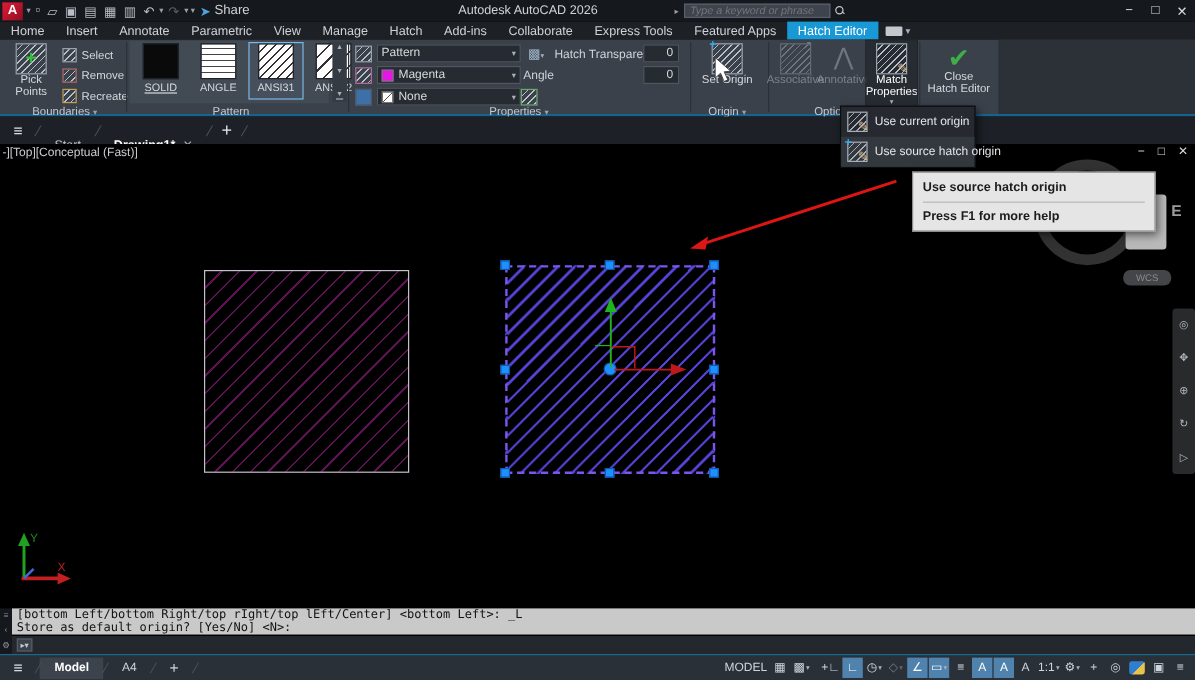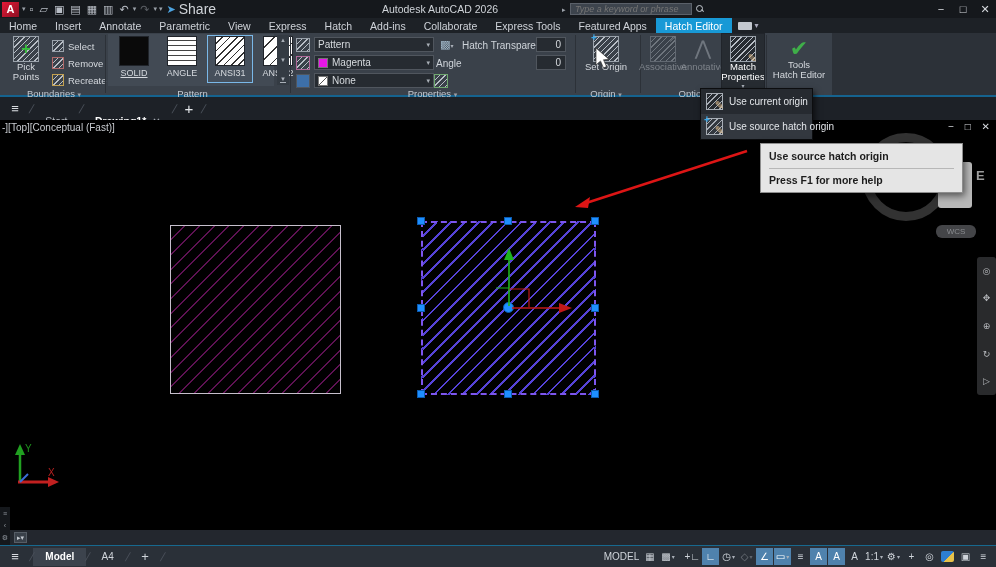--- a/index.html
+++ b/index.html
@@ -138,21 +138,21 @@
       <span class="qat-ic">▣</span>
       <span class="qat-ic">▤</span>
       <span class="qat-ic">▦</span>
       <span class="qat-ic">▥</span>
       <span class="qat-ic">↶</span>
       <span class="ddv">▾</span>
       <span class="qat-ic grayed">↷</span>
       <span class="ddv">▾</span>
       <span class="ddv">▾</span>
       <span class="qat-ic" style="color:#4da3e0;">➤</span>
-      <span style="font-size:14px;color:#cfd3d8;">Share</span>
+      <span style="font-size:11px;color:#cfd3d8;">Share</span>
     </div>
     <div class="app-title">Autodesk AutoCAD 2026</div>
     <span class="ddv" style="position:absolute;left:561px;top:6px;">▸</span>
     <div class="search-box">
       <input placeholder="Type a keyword or phrase" style="">
     </div>
     <div class="tb-abs" style="left:694px;">
       <span class="mag"></span>
     </div>
     <div class="tb-abs" style="right:0;">
@@ -161,21 +161,21 @@
       <span class="win-btn">✕</span>
     </div>
   </div>
 
   <div class="tabrow">
     <div class="rtab">Home</div>
     <div class="rtab">Insert</div>
     <div class="rtab">Annotate</div>
     <div class="rtab">Parametric</div>
     <div class="rtab">View</div>
-    <div class="rtab">Express</div>
+    <div class="rtab">Manage</div>
     <div class="rtab">Hatch</div>
     <div class="rtab">Add-ins</div>
     <div class="rtab">Collaborate</div>
     <div class="rtab">Express Tools</div>
     <div class="rtab">Featured Apps</div>
     <div class="rtab active">Hatch Editor</div>
     <div class="rib-toggle">
         <span class="bar"></span>
         <span>▾</span>
       </div>
@@ -289,21 +289,21 @@
           <span class="pencil">✎</span>
         </span>
       <span>Match Properties</span>
       <span style="font-size:6px;color:#aab0b8;">▾</span>
     </div>
     <div class="plabel" style="left:648px;width:100px;"><span>Options</span> <span class="car">▾</span></div>
     <div class="vsep" style="left:766px;"></div>
 
     <div class="bigbtn" style="left:770px;top:5px;width:58px;">
       <span class="check">✔</span>
-      <span>Tools</span>
+      <span>Close</span>
       <span>Hatch Editor</span>
     </div>
   </div>
 
   <div class="filetabs">
     <div class="ft-burger">≡</div>
     <div class="slash">/</div>
     <div class="ftab">
         <span>Start</span>
       </div>
@@ -397,20 +397,21 @@
     <div class="tt-title">Use source hatch origin</div>
     <hr class="tt-hr">
     <div class="tt-footer">Press F1 for more help</div>
   </div>
 
   <div class="cmd-left">
     <span>≡</span>
     <span>‹</span>
     <span>⚙</span>
   </div>
+  <div class="cmd-hist"><div>[bottom Left/bottom Right/top rIght/top lEft/Center] &lt;bottom Left&gt;: _L</div><div>Store as default origin? [Yes/No] &lt;N&gt;:</div></div>
   <div class="cmd-input">
     <span class="cmd-ic">▸▾</span>
   </div>
 
   <div class="statusbar">
     <div class="sb-burger">≡</div>
     <div class="slash">/</div>
     <div class="sb-tab active">Model</div>
     <div class="slash">/</div>
     <div class="sb-tab">A4</div>

